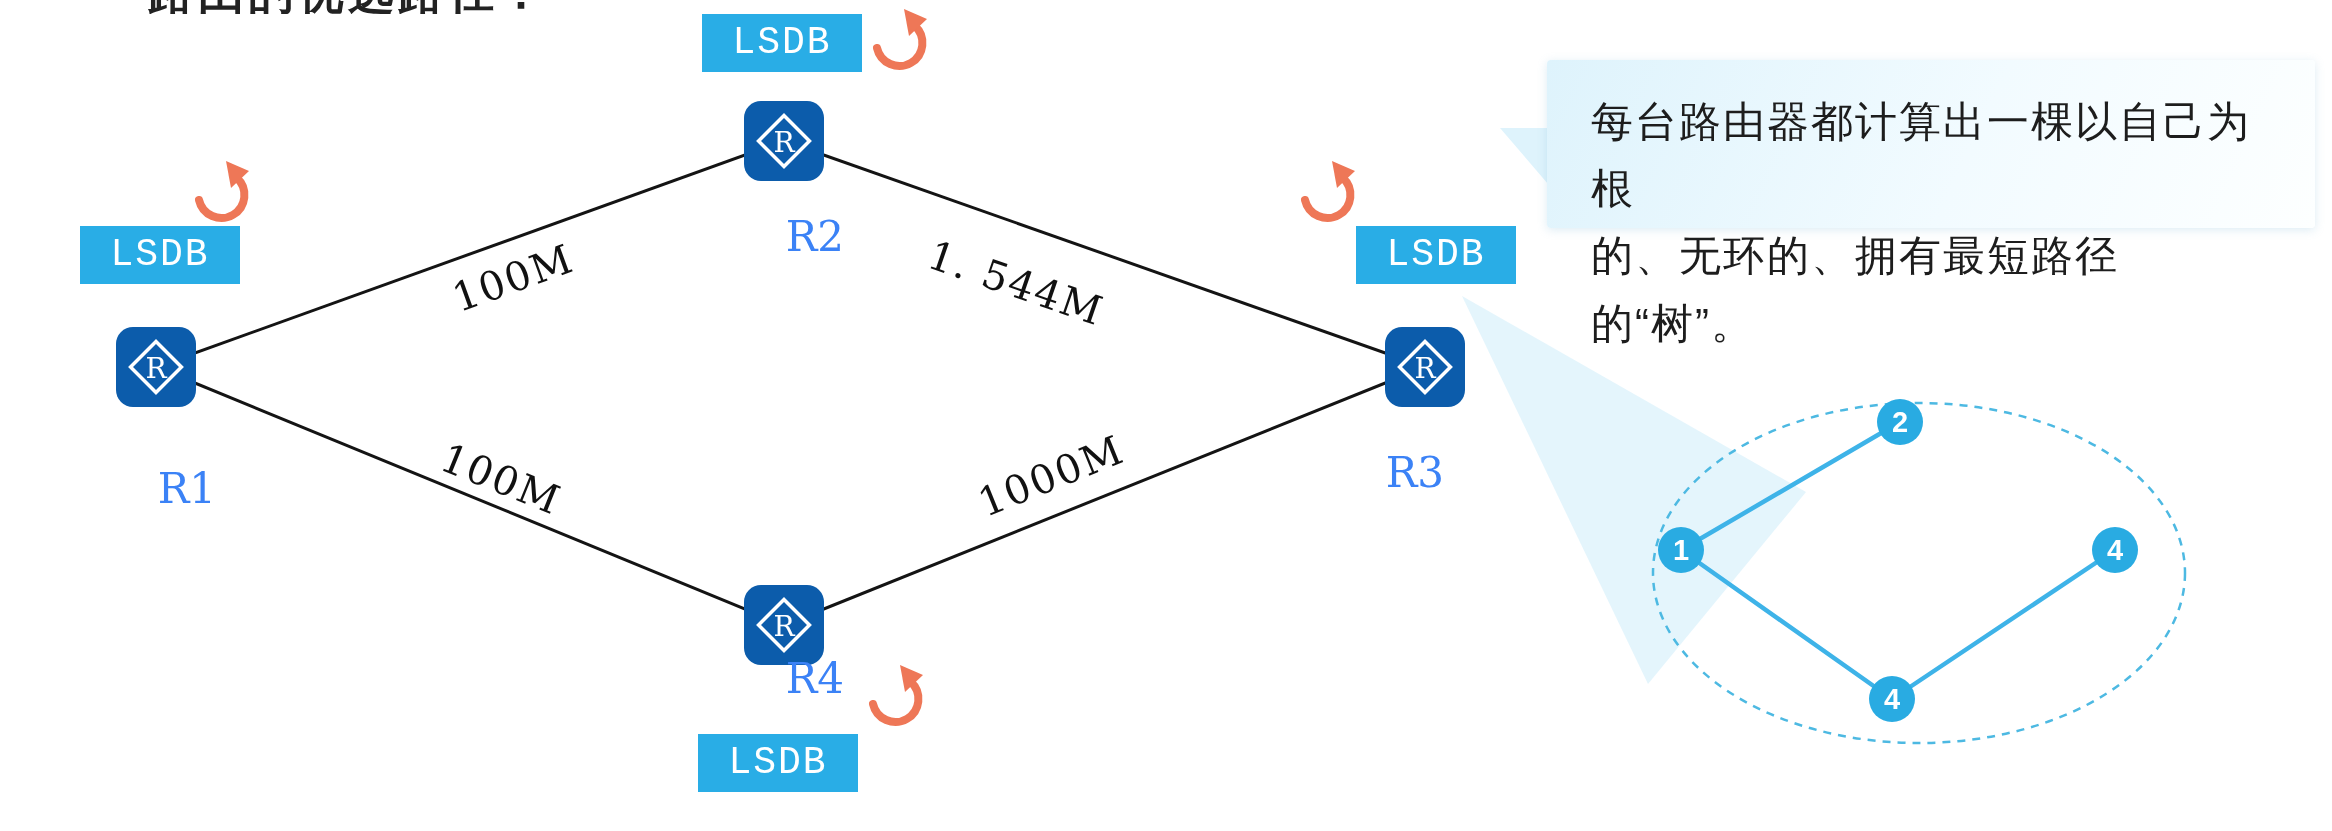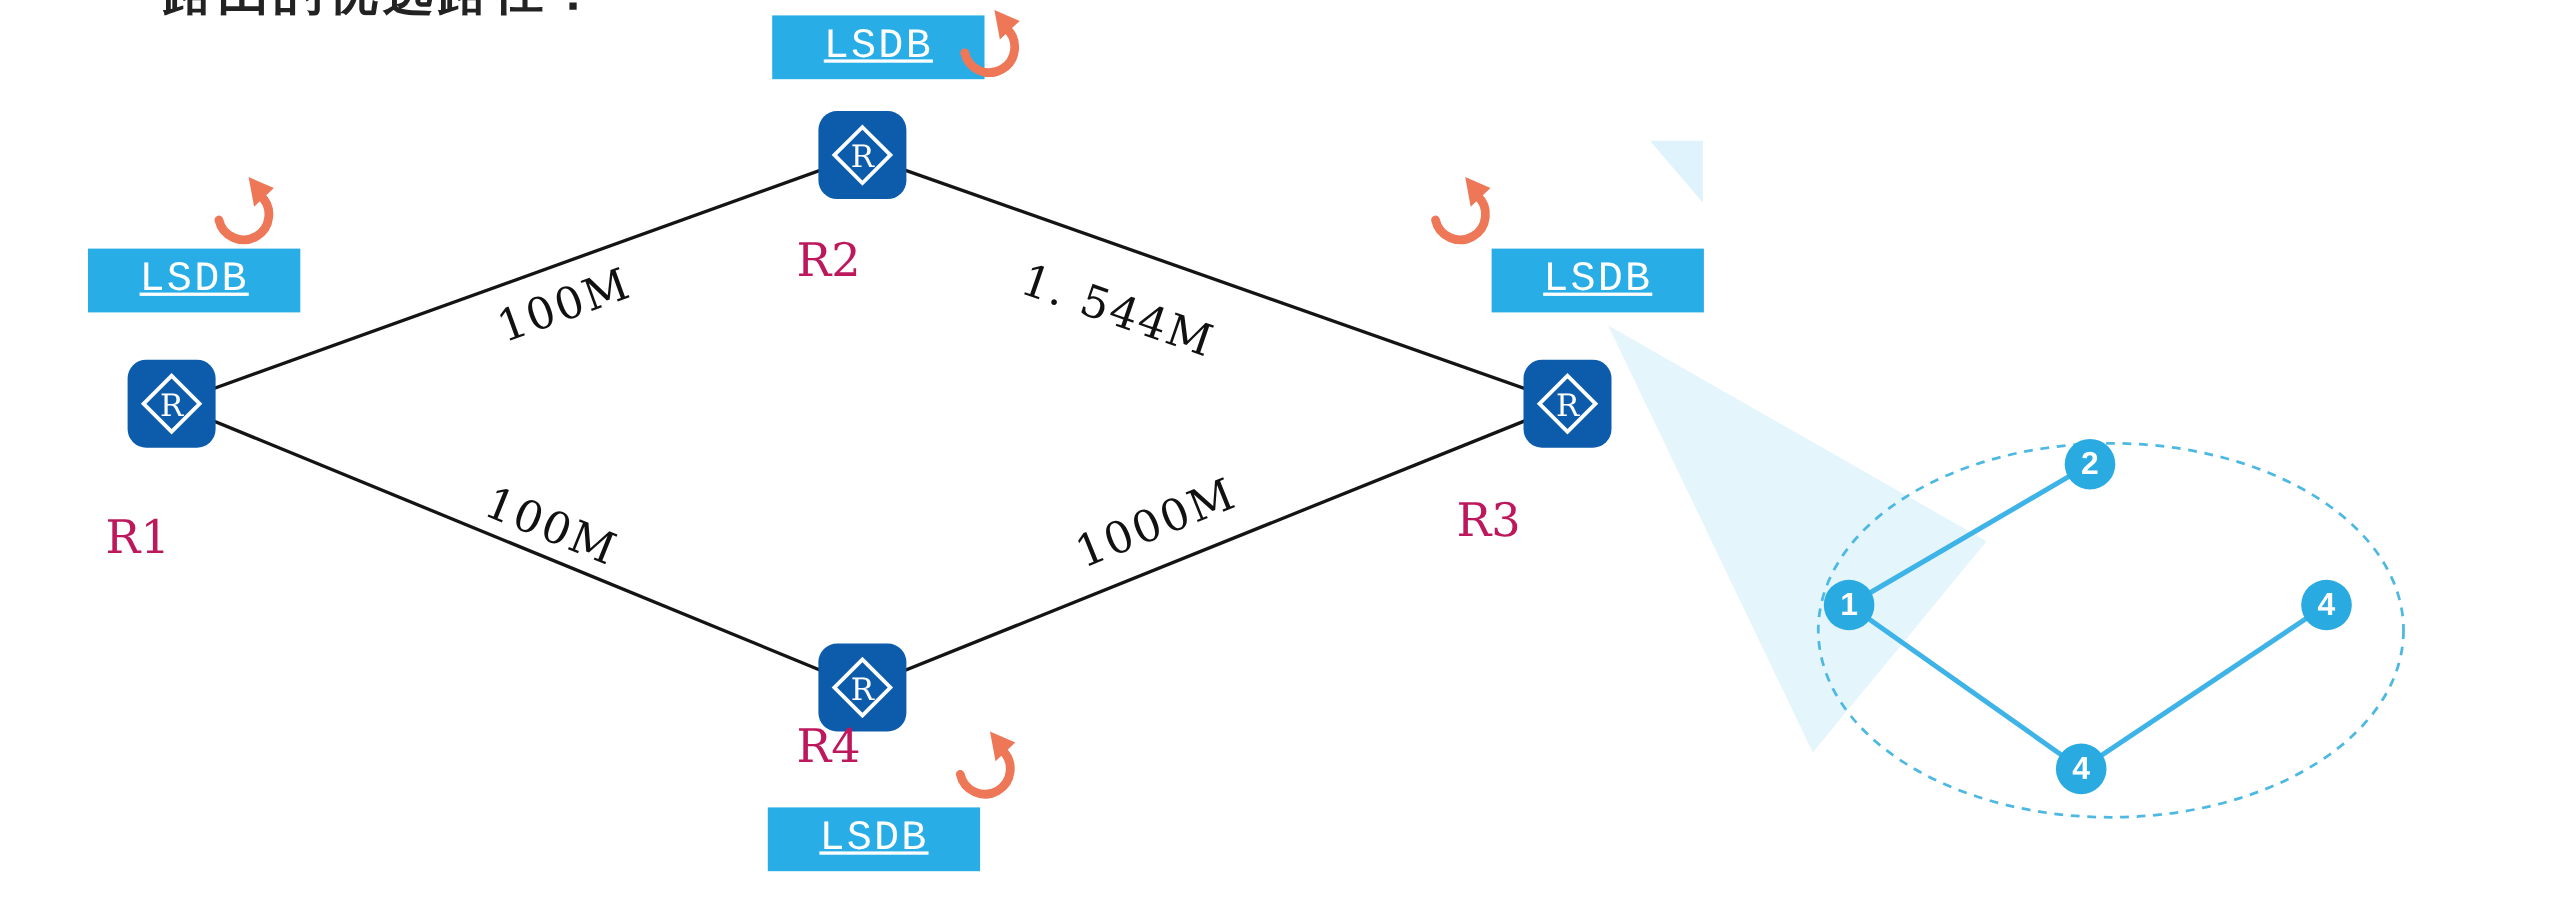--- a/index.html
+++ b/index.html
@@ -13,26 +13,26 @@
   .toplink { stroke:#141414; stroke-width:3; }
   .dashed-ellipse { fill:none; stroke:#4db9e2; stroke-width:2.5; stroke-dasharray:8 7; }
   .tree-edge { stroke:#3eb3e8; stroke-width:4.5; stroke-linecap:round; }
   .beam { fill:#cdecfa; opacity:0.55; }
 
   .clip-title { position:absolute; left:148px; top:0; width:430px; height:14px; overflow:hidden; }
   .clip-title span { display:block; font-size:46px; font-weight:bold; color:#222; margin-top:-38px; letter-spacing:4px; }
 
   .router { position:absolute; width:84px; height:84px; }
   .router svg { width:100%; height:100%; display:block; }
-  .router-label { position:absolute; width:120px; text-align:left;
-    font-family:"DejaVu Serif", serif; font-size:42px; color:#be185d; }
+  .router-label { position:absolute; width:120px; text-align:right;
+    font-family:"DejaVu Serif", serif; font-size:42px; color:#3b82f6; }
 
-  .lsdb { position:absolute; width:193px; height:58px; line-height:58px; text-align:center;
+  .lsdb { position:absolute; width:160px; height:58px; line-height:58px; text-align:center;
     background:#29ade6; color:#ffffff; font-family:"Liberation Mono", monospace;
-    font-size:38px; letter-spacing:2px;text-decoration:underline; }
+    font-size:38px; letter-spacing:2px; }
 
   .refresh { position:absolute; width:72px; height:72px; }
 
   .link-label { position:absolute; font-family:"DejaVu Serif", serif; font-size:40px;
     color:#111; letter-spacing:2px; white-space:nowrap; transform-origin:center; }
 
   .callout { position:absolute; left:1547px; top:60px; width:768px; height:168px;
     background:linear-gradient(115deg,#def3fc 0%,#f2fbff 55%,#fdffff 100%);
     box-shadow:0 2px 10px rgba(120,180,210,0.25); border-radius:4px;
     padding:28px 44px; font-size:42px; color:#1d1d1d; letter-spacing:2px; line-height:1.6; }
@@ -124,19 +124,23 @@
     <path d="M51 18 A23 23 0 1 1 13 40" fill="none" stroke="#ee7757" stroke-width="8" stroke-linecap="round"></path>
     <polygon points="40,1 63,11 45,28" fill="#ee7757"></polygon>
   </svg>
 
   <div class="link-label" style="left:513px; top:278px; transform:translate(-50%,-50%) rotate(-20deg);">100M</div>
   <div class="link-label" style="left:1016px; top:283px; transform:translate(-50%,-50%) rotate(19deg);">1. 544M</div>
   <div class="link-label" style="left:501px; top:479px; transform:translate(-50%,-50%) rotate(22deg);">100M</div>
   <div class="link-label" style="left:1051px; top:476px; transform:translate(-50%,-50%) rotate(-22deg);">1000M</div>
 
   <div class="callout-tail"></div>
+  <div class="callout">
+    <div>每台路由器都计算出一棵以自己为根</div>
+    <div>的、无环的、拥有最短路径的“树”。</div>
+  </div>
 
   <div class="tree-node" style="left:1877px; top:399px;">2</div>
   <div class="tree-node" style="left:1658px; top:527px;">1</div>
   <div class="tree-node" style="left:2092px; top:527px;">4</div>
   <div class="tree-node" style="left:1869px; top:676px;">4</div>
 
 </div>
 
 </body></html>

